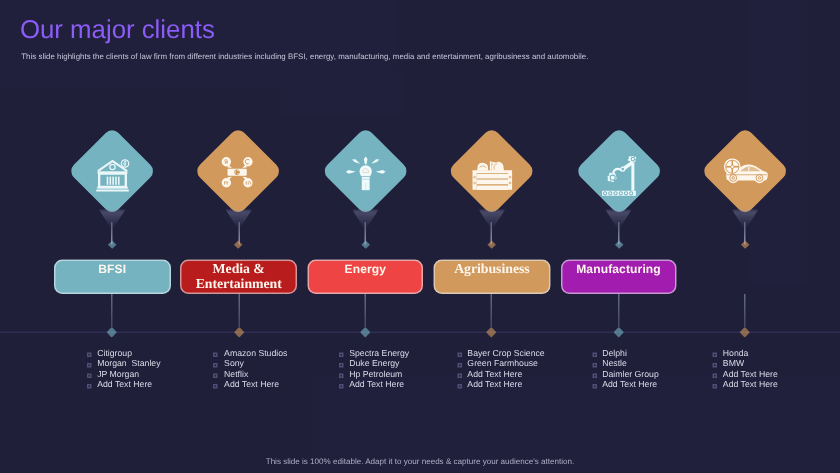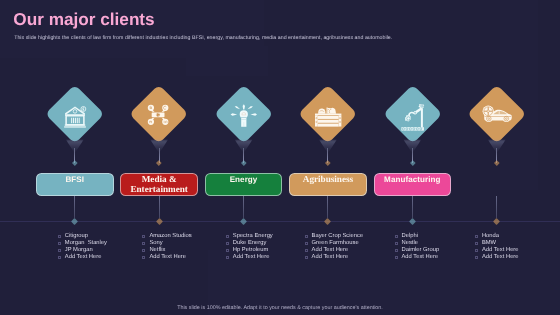--- a/index.html
+++ b/index.html
@@ -3,22 +3,22 @@
 <meta charset="utf-8">
 <style>
   html,body{margin:0;padding:0;}
   body{width:560px;height:315px;overflow:hidden;background:#201f3a;
        font-family:"Liberation Sans",sans-serif;-webkit-font-smoothing:antialiased;
        text-rendering:geometricPrecision;}
   .slide{position:relative;width:560px;height:315px;background:#201f3a;overflow:hidden;}
   .bgwash{position:absolute;inset:0;}
   .bgwash i{position:absolute;background:#21203c;}
 
-  .title{position:absolute;left:13.3px;top:11.3px;font-size:17.2px;font-weight:700;
-         color:#f9a8d4;letter-spacing:0px;line-height:1;}
+  .title{position:absolute;left:13.3px;top:11.3px;font-size:17.2px;font-weight:400;
+         color:#8b5cf6;letter-spacing:0px;line-height:1;}
   .subtitle{position:absolute;left:14.2px;top:35.2px;font-size:5.25px;color:#c7c5da;
             line-height:1.3;letter-spacing:.02px;}
 
   .hline{position:absolute;left:0;right:0;top:220.8px;height:1px;background:#302e55;}
 
   .col{position:absolute;top:0;height:302px;width:84.5px;}
 
   
   .diawrap{position:absolute;left:0;width:77.5px;height:60px;top:84px;}
   .dia{position:absolute;left:50%;top:50%;width:41.5px;height:41.5px;margin:-20.75px 0 0 -20.75px;
@@ -168,21 +168,21 @@
                 <path d="M20.4 2.2 l-2.2 -0.1 l-3.1 2.9 l3.65 -1.1 Z"></path>
               </g>
               <path d="M11.5 8.2 a2.1 2.1 0 0 0 -1.85 2.5 h3.7 A2.1 2.1 0 0 0 11.5 8.2 Z" fill="none" stroke="#e6bda9" stroke-width="0.36"></path>
               <path d="M8.95 15.1 h5.1" stroke="#a8d3dc" stroke-width="0.42"></path>
               <path d="M11.5 17.6 v4.6" stroke="#c6e2e8" stroke-width="0.4"></path>
             </svg>
           </div>
         </div>
         <div class="conn1"></div>
         <div class="mk1" style="background:#76b3c1"></div>
-        <div class="pill" style="background:#15803d">
+        <div class="pill" style="background:#ef4444">
           <div class="plabel sans">Energy</div>
         </div>
         <div class="conn2"></div>
         <div class="mk2" style="background:#76b3c1"></div>
         <div class="bullets" style="left:21px">
           <div class="bi"><i class="mk"></i><span class="tx">Spectra Energy</span></div>
           <div class="bi"><i class="mk"></i><span class="tx">Duke Energy</span></div>
           <div class="bi"><i class="mk"></i><span class="tx">Hp Petroleum</span></div>
           <div class="bi"><i class="mk"></i><span class="tx">Add Text Here</span></div>
         </div>
@@ -256,21 +256,21 @@
                 <circle cx="9.4" cy="26.0" r="1.1"></circle>
                 <circle cx="12.9" cy="26.0" r="1.1"></circle>
                 <circle cx="16.4" cy="26.0" r="1.1"></circle>
                 <circle cx="19.9" cy="26.0" r="1.1"></circle>
               </g>
             </svg>
           </div>
         </div>
         <div class="conn1"></div>
         <div class="mk1" style="background:#76b3c1"></div>
-        <div class="pill" style="background:#ec4899">
+        <div class="pill" style="background:#a21caf">
           <div class="plabel sans">Manufacturing</div>
         </div>
         <div class="conn2"></div>
         <div class="mk2" style="background:#76b3c1"></div>
         <div class="bullets" style="left:20.9px">
           <div class="bi"><i class="mk"></i><span class="tx">Delphi</span></div>
           <div class="bi"><i class="mk"></i><span class="tx">Nestle</span></div>
           <div class="bi"><i class="mk"></i><span class="tx">Daimler Group</span></div>
           <div class="bi"><i class="mk"></i><span class="tx">Add Text Here</span></div>
         </div>

